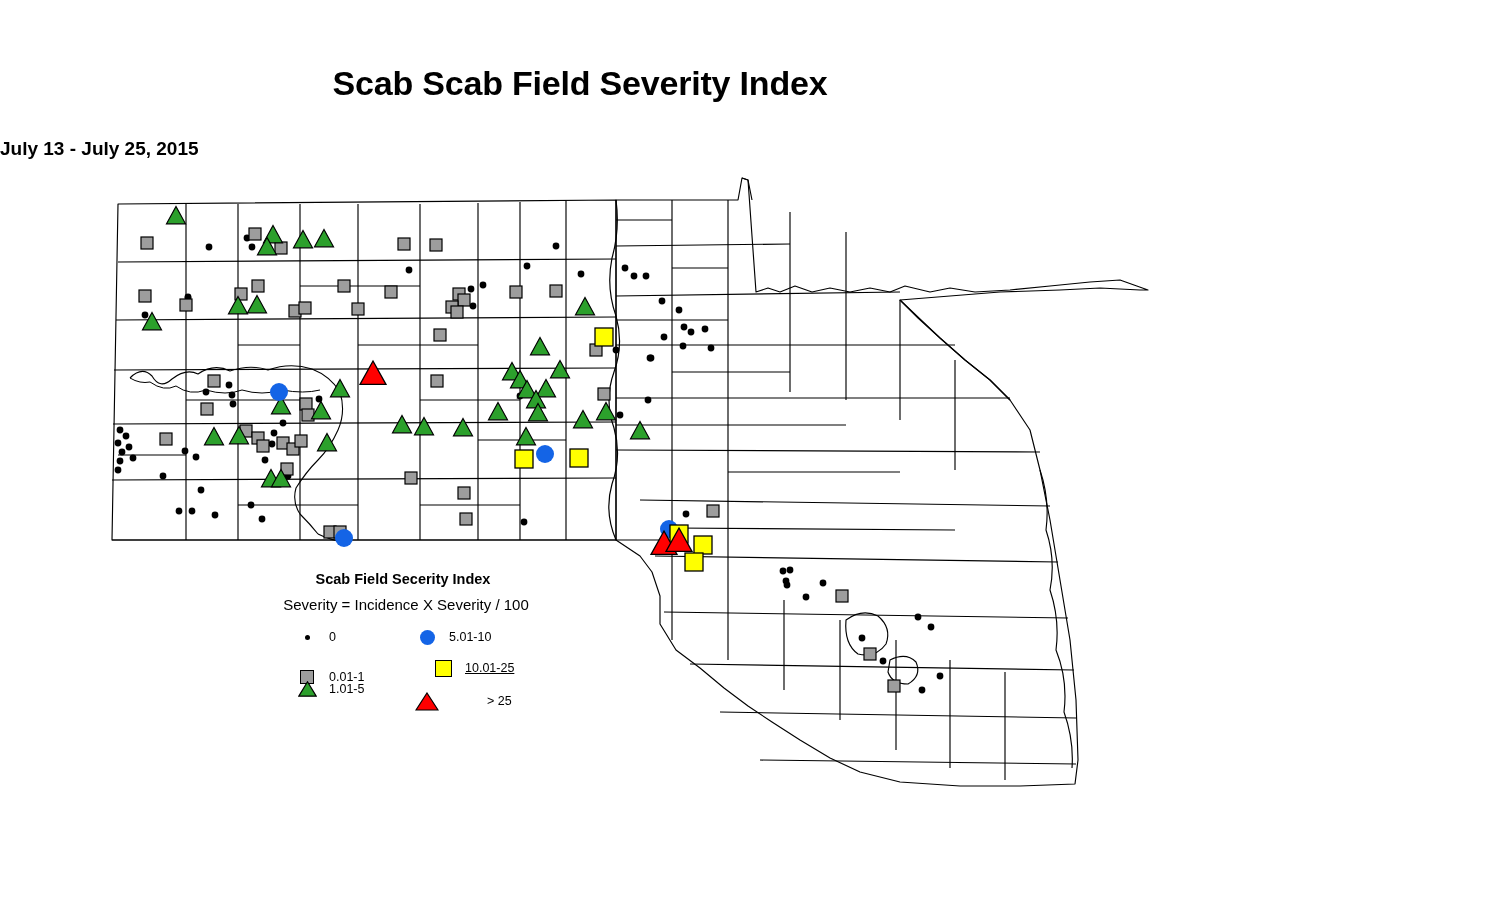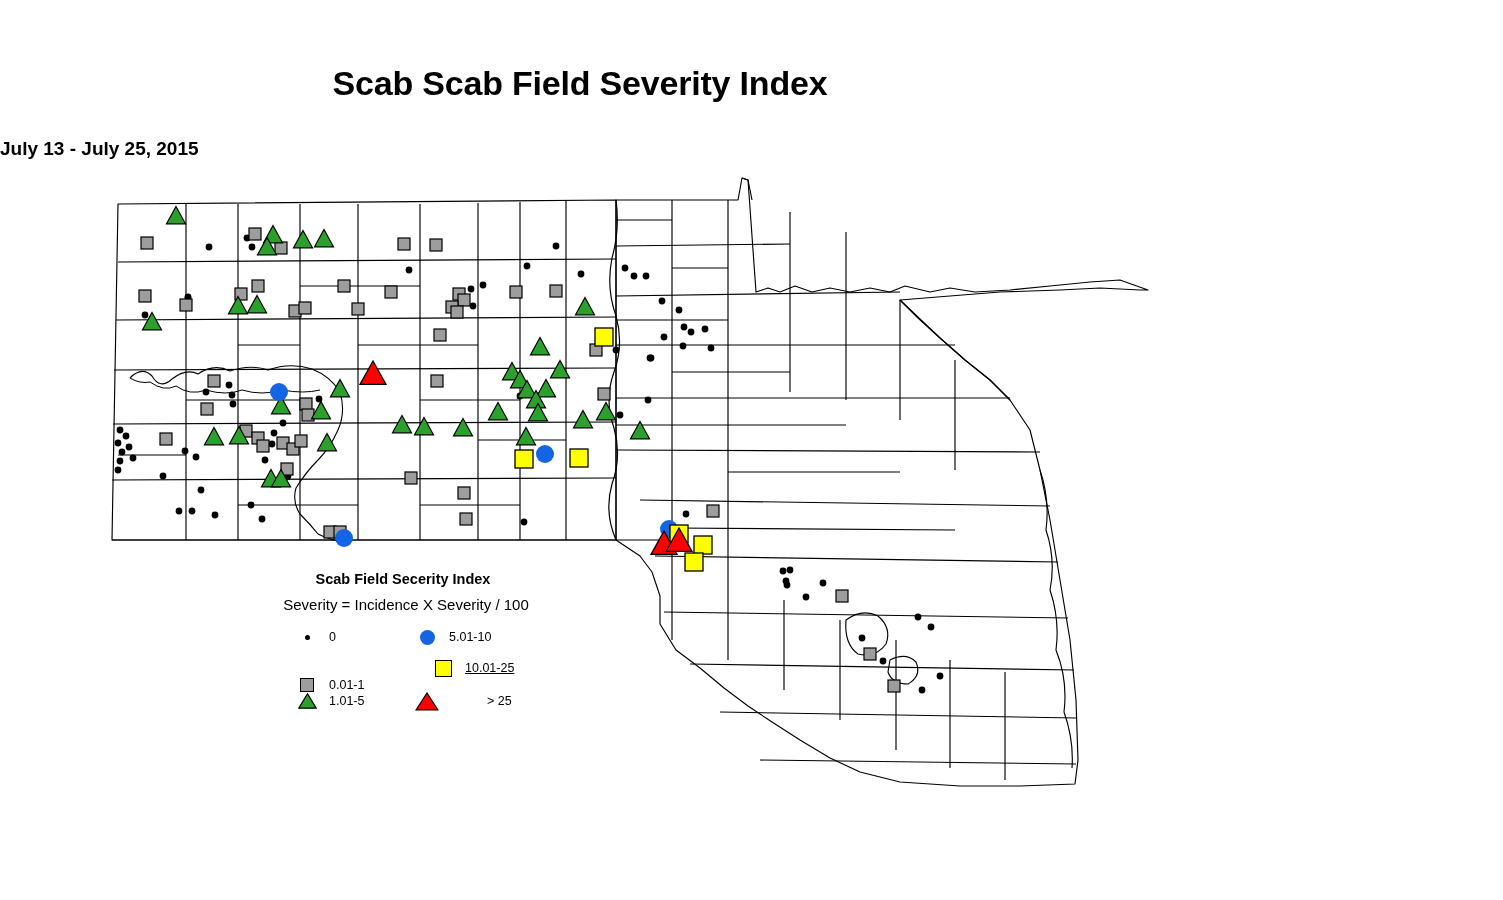--- a/index.html
+++ b/index.html
@@ -335,28 +335,28 @@
 
   <div id="legend-grid">
 
     <div class="legend-item" style="left:8px; top:0px;">
       <span class="legend-sym">
         <span class="sym-dot"></span>
       </span>
       <span class="legend-label">0</span>
     </div>
 
-    <div class="legend-item" style="left:8px; top:48px;">
+    <div class="legend-item" style="left:8px; top:40px;">
       <span class="legend-sym">
         <span class="sym-square-gray"></span>
       </span>
       <span class="legend-label">0.01-1</span>
     </div>
 
-    <div class="legend-item" style="left:8px; top:64px;">
+    <div class="legend-item" style="left:8px; top:52px;">
       <span class="legend-sym">
         <span class="tri-wrap">
           <svg width="19" height="16" viewBox="0 0 19 16">
             <polygon points="9.5,0.8 18.2,15.2 0.8,15.2" fill="#2ca02c" stroke="#000" stroke-width="1.2"></polygon>
           </svg>
         </span>
       </span>
       <span class="legend-label">1.01-5</span>
     </div>
 

